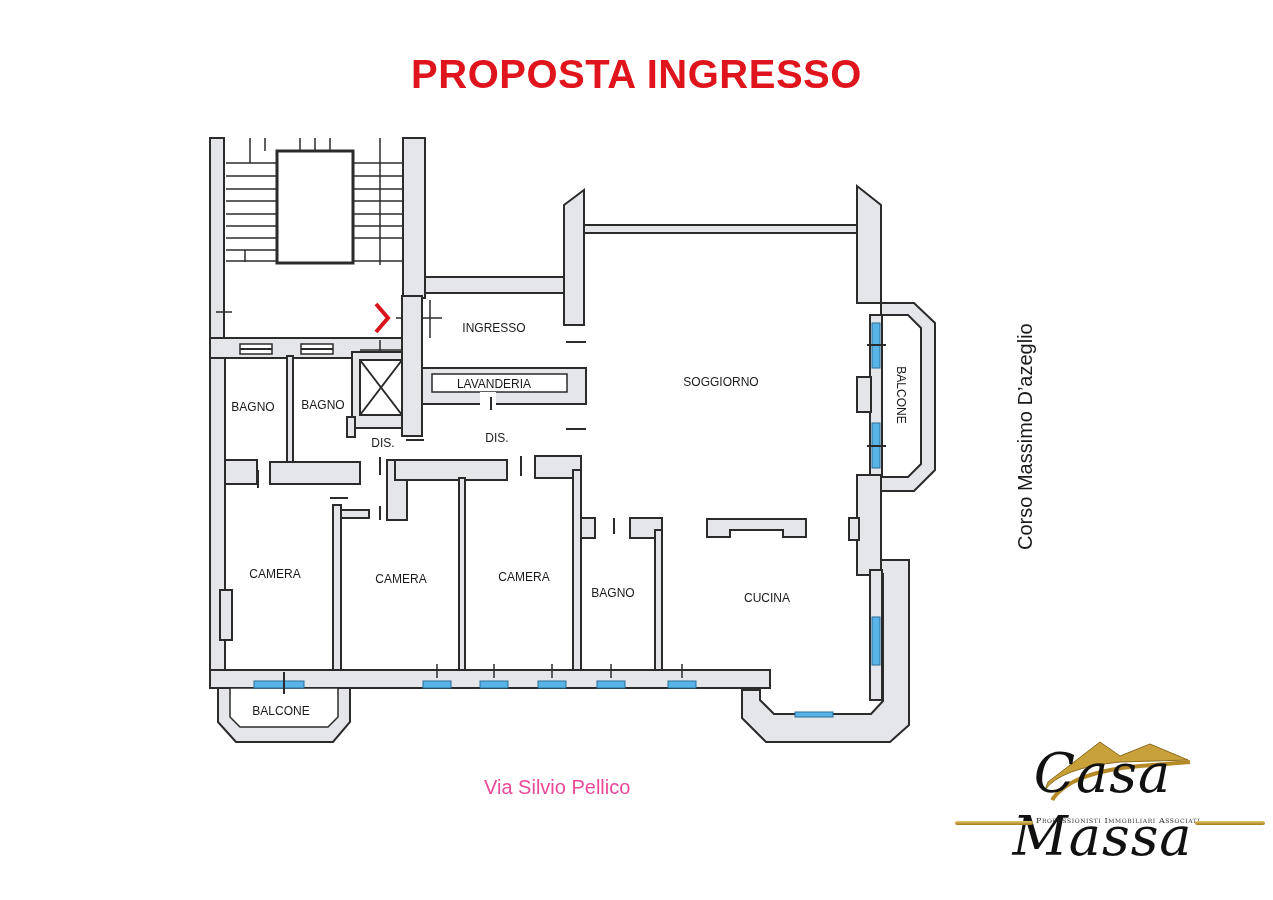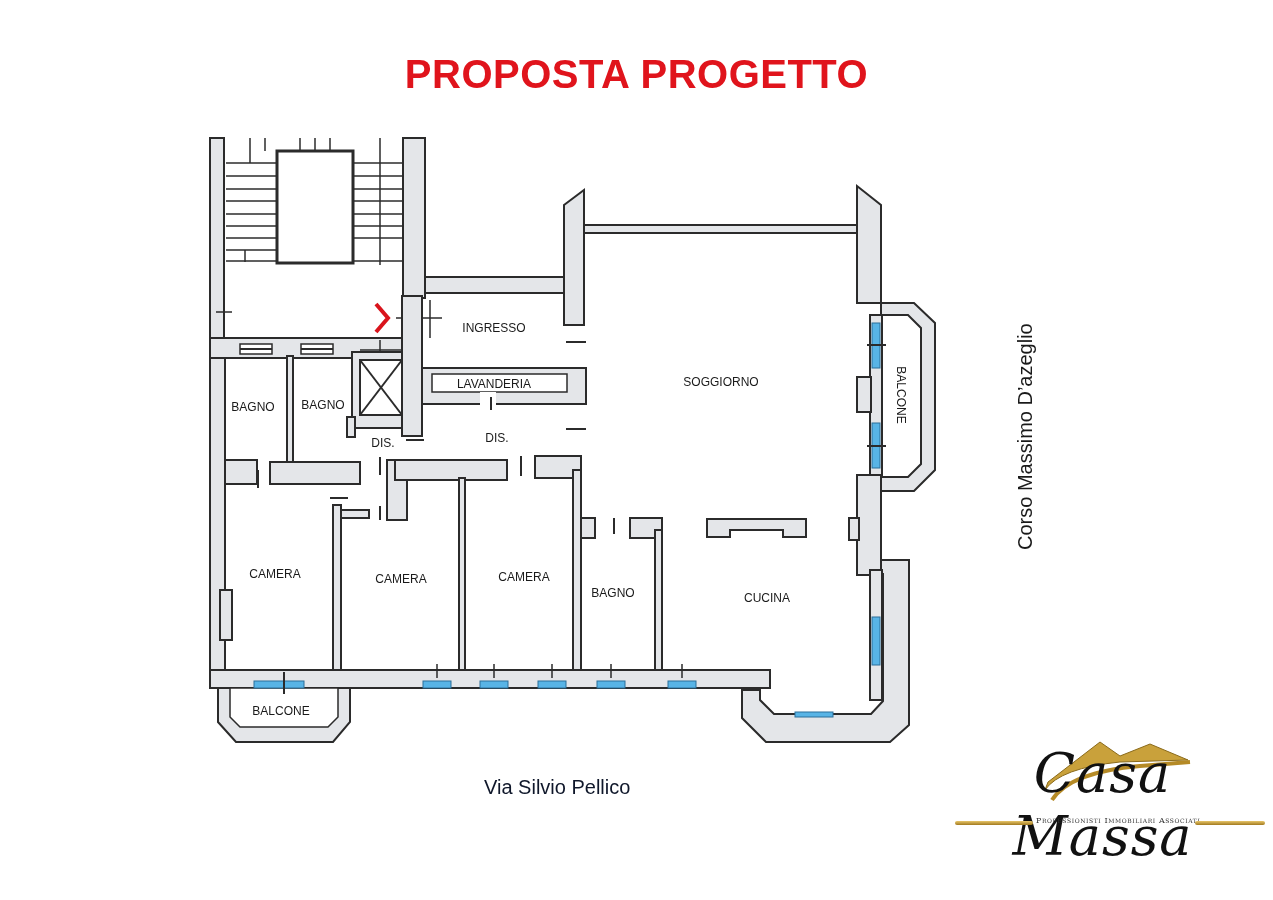--- a/index.html
+++ b/index.html
@@ -4,31 +4,31 @@
 <style>
   html, body { margin: 0; padding: 0; background: #ffffff; }
   body { width: 1273px; height: 900px; position: relative; overflow: hidden; font-family: "Liberation Sans", sans-serif; }
   .title { position: absolute; left: 0; width: 1273px; top: 52px; text-align: center; color: #e0141c; font-weight: bold; font-size: 40px; letter-spacing: 0.5px; font-family: "Liberation Sans", sans-serif; }
   svg.plan { position: absolute; left: 0; top: 0; }
   .wall { fill: #e4e6e9; stroke: #2b2b2b; stroke-width: 2; stroke-linejoin: miter; }
   .line { stroke: #2b2b2b; stroke-width: 2; fill: none; }
   .thin { stroke: #2b2b2b; stroke-width: 1.5; fill: none; }
   .win { fill: #58b4e6; stroke: #2b6f9a; stroke-width: 1; }
   .room-label { font-family: "Liberation Sans", sans-serif; font-size: 12px; fill: #1a1a1a; }
-  .street { position: absolute; font-family: "Liberation Sans", sans-serif; font-size: 20px; color: #0f172a; }
+  .street { position: absolute; font-family: "Liberation Sans", sans-serif; font-size: 20px; color: #ec4899; }
   .street-v { position: absolute; left: 1014px; top: 550px; transform-origin: 0 0; transform: rotate(-90deg); font-size: 20px; color: #1a1a1a; white-space: nowrap; font-family: "Liberation Sans", sans-serif; }
   .logo { position: absolute; left: 940px; top: 704px; width: 325px; height: 130px; }
   .logo-name { position: absolute; left: 0; top: 38px; width: 325px; text-align: center; font-family: "DejaVu Serif", serif; font-style: italic; font-size: 54px; color: #111; letter-spacing: 1px; }
   .logo-tag { position: absolute; left: 96px; top: 112px; font-family: "DejaVu Serif", serif; font-size: 8px; color: #333; letter-spacing: 0.6px; font-variant: small-caps; white-space: nowrap; }
   .logo-bar { position: absolute; top: 117px; height: 4px; background: linear-gradient(#e8c66a, #a27a1f); border-radius: 2px; }
 </style>
 </head>
 <body>
 
-<div class="title">PROPOSTA PROGETTO</div>
+<div class="title">PROPOSTA INGRESSO</div>
 
 <svg class="plan" width="1273" height="900" viewBox="0 0 1273 900">
 
   <g>
     <rect class="wall" x="210" y="138" width="14" height="200"></rect>
     <rect class="wall" x="403" y="138" width="22" height="160"></rect>
     <rect x="277" y="151" width="76" height="112" fill="#fff" stroke="#2b2b2b" stroke-width="3"></rect>
     <g class="thin">
       <line x1="226" y1="163" x2="277" y2="163"></line>
         <line x1="226" y1="176" x2="277" y2="176"></line>

